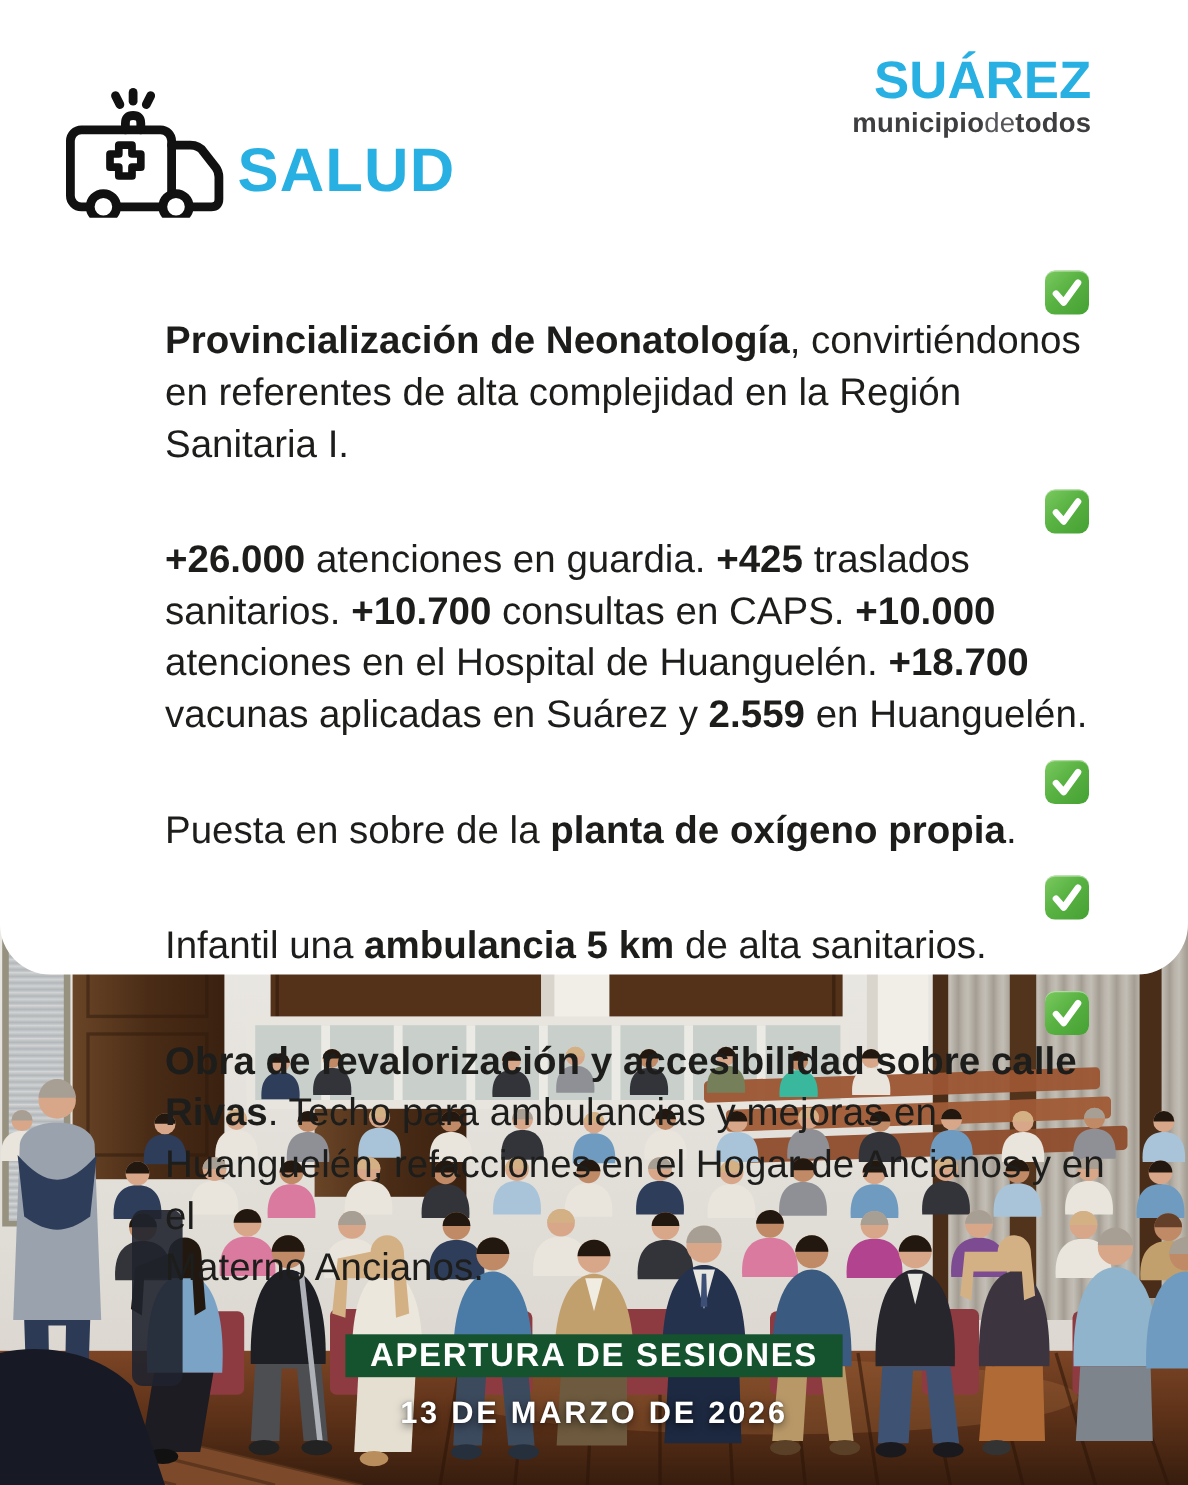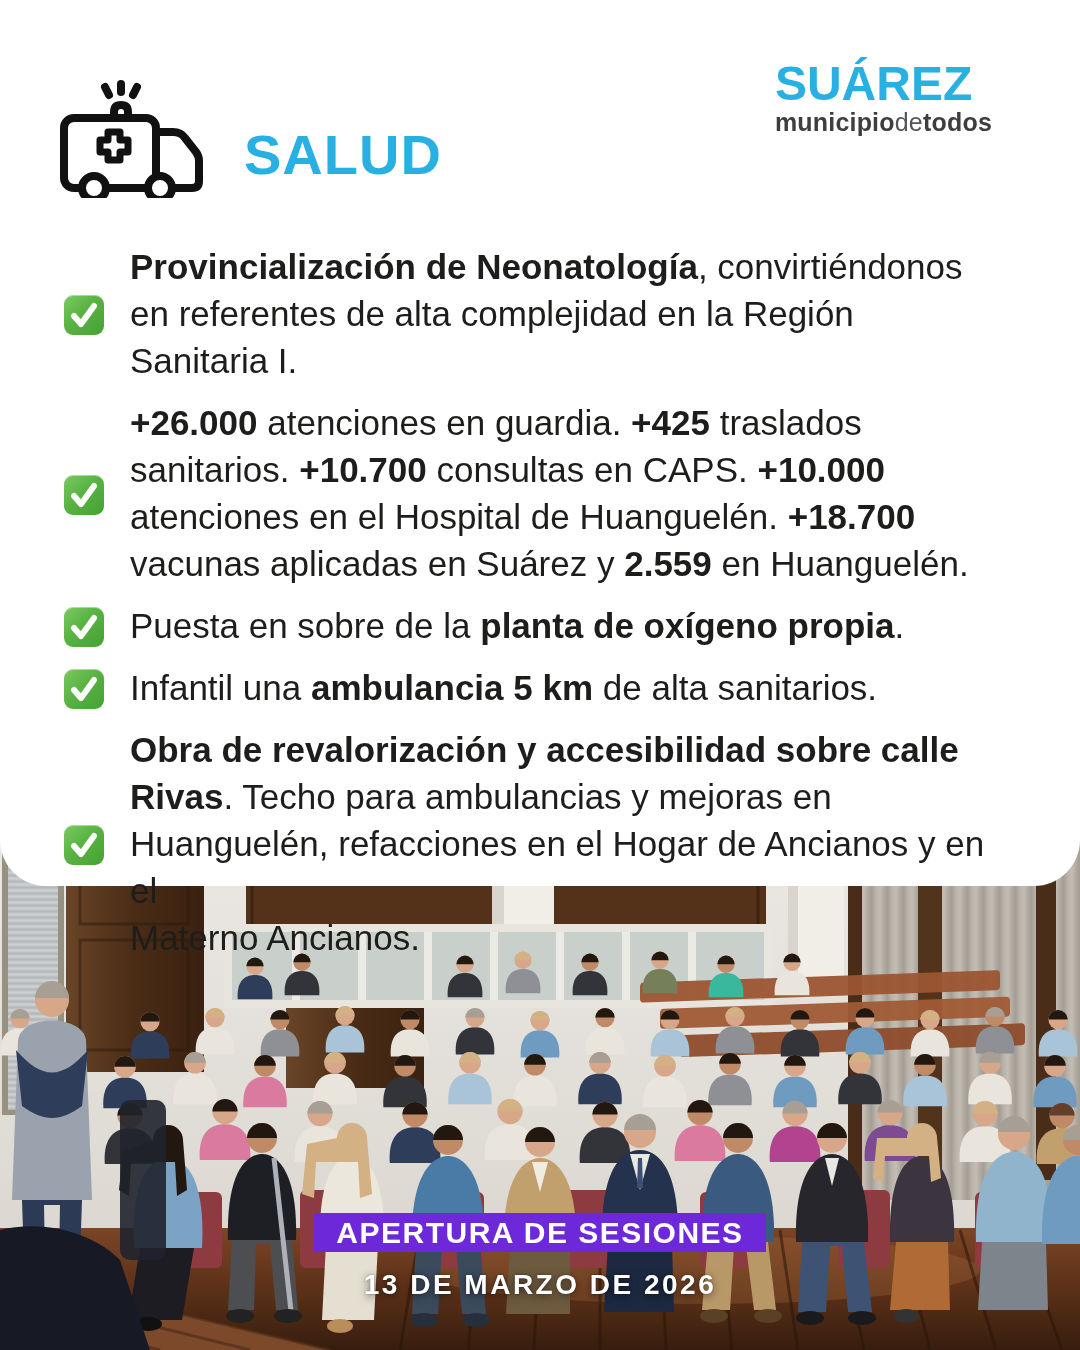--- a/index.html
+++ b/index.html
@@ -9,41 +9,41 @@
   
   .photo{position:absolute;left:0;top:800px;width:1080px;height:550px;}
   .photo svg{display:block;}
 
   
   .card{position:absolute;left:0;top:0;width:1080px;height:886px;background:#ffffff;
         border-radius:0 0 46px 46px;}
 
   
   .amb{position:absolute;left:56px;top:80px;width:152px;height:118px;}
-  .title{position:absolute;left:244px;top:122px;font-size:56px;font-weight:bold;
+  .title{position:absolute;left:216px;top:122px;font-size:56px;font-weight:bold;
          letter-spacing:1px;color:#29b0e3;}
-  .logo{position:absolute;right:88px;top:60px;text-align:left;line-height:1;margin-left:20px;}
+  .logo{position:absolute;right:88px;top:50px;text-align:right;line-height:1;margin-left:20px;}
   .logo-name{font-size:48px;font-weight:bold;color:#29b0e3;letter-spacing:0;}
   .logo-tag{font-size:25px;color:#3e3e40;margin-top:2px;letter-spacing:.2px;}
   .logo-tag .bold{font-weight:bold;}
   .logo-tag .light{font-weight:normal;color:#55555a;}
 
   
   .bullets{position:absolute;left:64px;top:243px;width:952px;list-style:none;margin:0;padding:0;}
-  .bullet{display:flex;align-items:center;margin-bottom:15px;}
+  .bullet{display:flex;align-items:flex-end;margin-bottom:15px;flex-direction:column;}
   .check{flex:0 0 40px;width:40px;height:40px;margin-top:3px;margin-right:26px;border-radius:9px;
          background:linear-gradient(135deg,#7cca60 0%,#59b343 45%,#45a133 100%);
          box-shadow:inset 0 1px 0 rgba(255,255,255,.45);display:flex;align-items:center;justify-content:center;}
   .check svg{display:block;}
   .btext{margin:0;width:866px;font-size:35px;line-height:47px;color:#1d1d1b;}
   .btext .b{font-weight:bold;}
 
   
   .banner{position:absolute;left:0;top:1213px;width:1080px;text-align:center;}
-  .banner-bar{display:inline-block;background:#6d28d9;color:#ffffff;font-weight:bold;
+  .banner-bar{display:inline-block;background:#14532d;color:#ffffff;font-weight:bold;
               font-size:30px;letter-spacing:1.5px;line-height:39px;padding:0 22px;}
   .banner-date{margin-top:17px;color:#ffffff;font-weight:bold;font-size:28px;letter-spacing:2.5px;
                text-shadow:0 2px 8px rgba(0,0,0,.55),0 0 2px rgba(0,0,0,.4);}
 
   
   .k1{fill:#d8a789}.k2{fill:#c08a67}
   .hD{fill:#221810}.hB{fill:#d4b184}.hG{fill:#a89f94}.hR{fill:#64402a}
   .cNavy{fill:#2e3d5a}.cBlue{fill:#6f9bc0}.cLBlue{fill:#a9c4d8}.cWhite{fill:#e9e5dd}
   .cPink{fill:#d97a9e}.cMag{fill:#b2438f}.cPur{fill:#7d4b92}.cTan{fill:#c2a06e}
   .cDark{fill:#33343a}.cGray{fill:#8e9096}.cTeal{fill:#39b89e}.cGreen{fill:#75805b}

